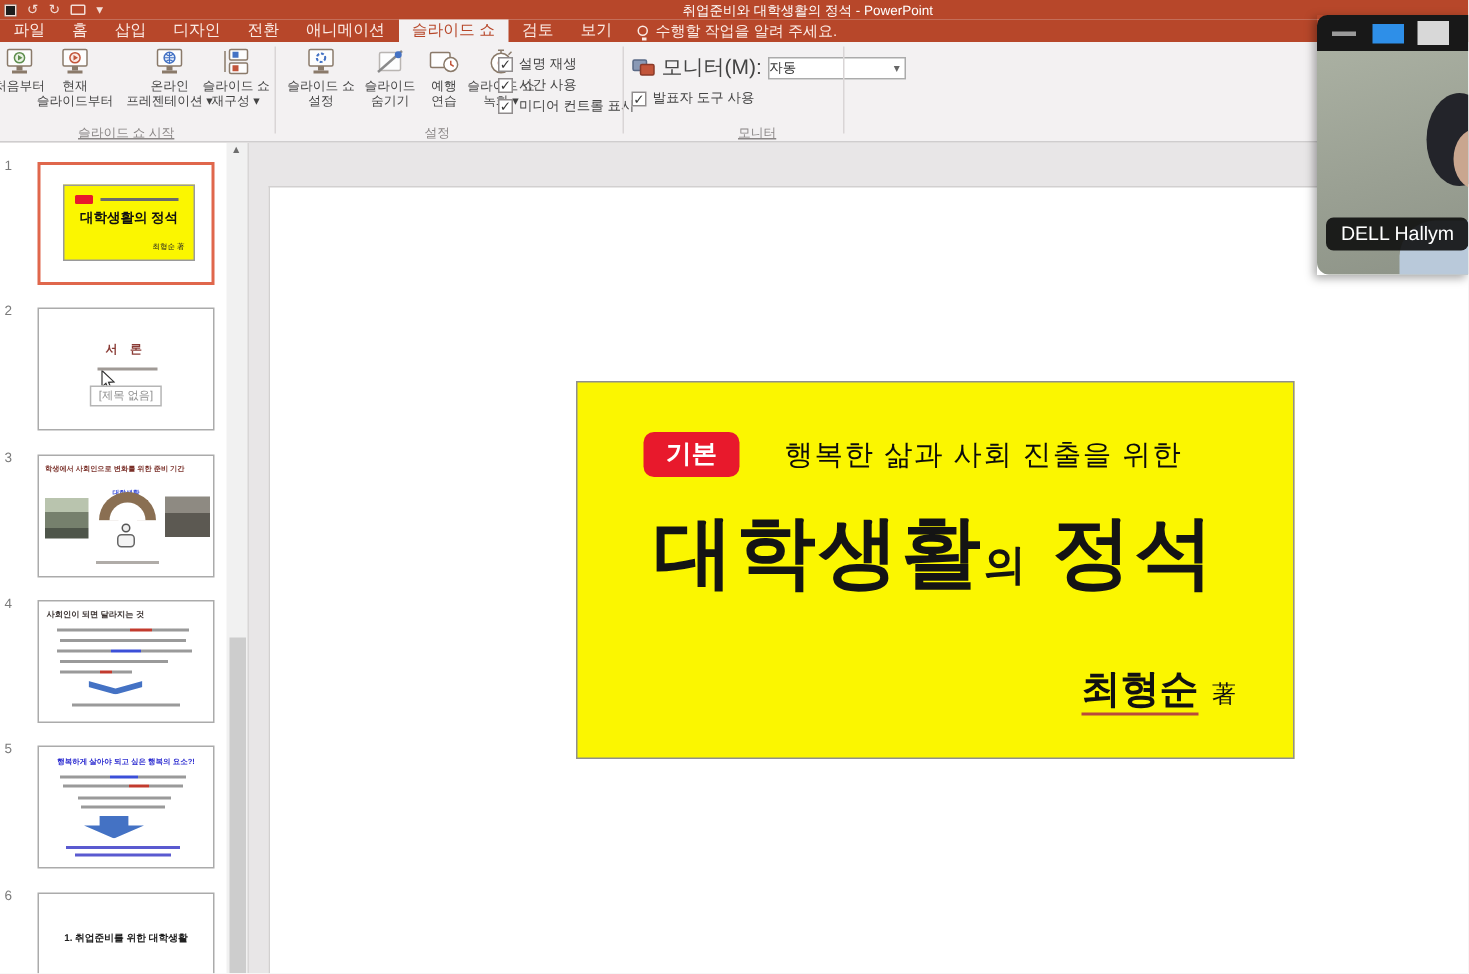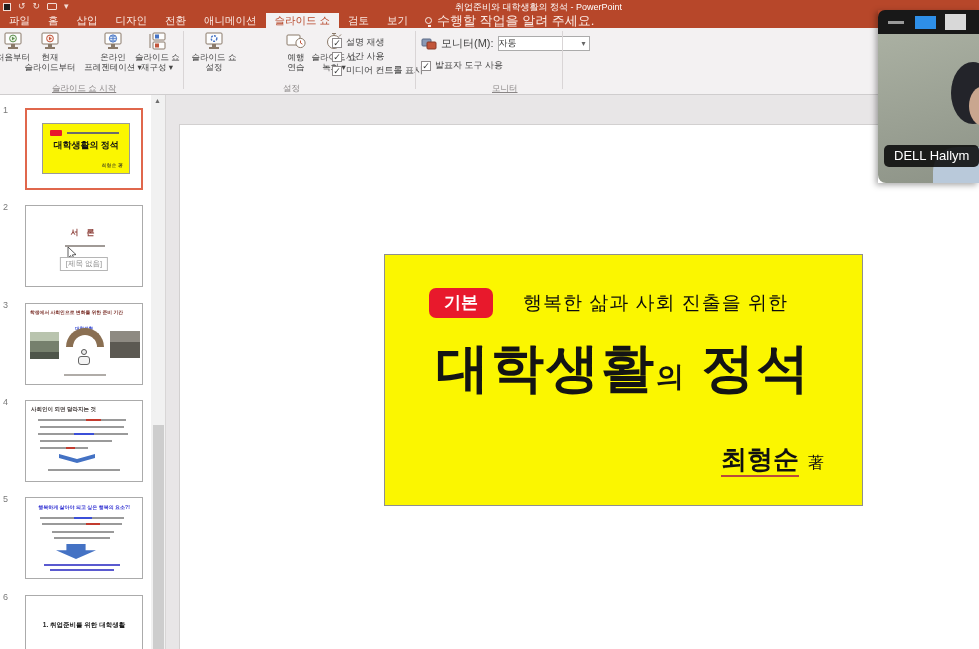--- a/index.html
+++ b/index.html
@@ -14,39 +14,39 @@
   .save-glyph { width:8px; height:8px; border:1px solid #f3ddd6; background:#1d1d1d; }
   .screen-glyph { width:10px; height:7px; border:1px solid #f3ddd6; border-radius:1px; }
   .win-title { position:absolute; left:455px; top:1px; width:230px; text-align:left;
                color:#fff; font-size:9px; white-space:nowrap; }
 
   
   .tabrow { position:absolute; left:0; top:13px; width:979px; height:15px; background:#B7472A;
             display:flex; align-items:stretch; z-index:5; }
   .tab { color:#fbeae4; font-size:10.5px; line-height:15px; padding:0 9px; white-space:nowrap; }
   .tab.active { background:#f3f1f2; color:#B7472A; }
-  .tellme { display:flex; align-items:center; gap:5px; color:#fbeae4; font-size:13px; padding:0 8px; }
+  .tellme { display:flex; align-items:center; gap:5px; color:#fbeae4; font-size:10px; padding:0 8px; }
   .bulb { width:7px; height:7px; border:1px solid #fbeae4; border-radius:50%; position:relative; }
   .bulb::after { content:""; position:absolute; left:2px; top:7px; width:3px; height:2px; background:#fbeae4; }
 
   
   .ribbon { position:absolute; left:0; top:28px; width:979px; height:67px; background:#f3f1f2;
             border-bottom:1px solid #cfcdce; z-index:4; }
   .rbtn { position:absolute; top:3px; height:58px; text-align:center; cursor:default; }
   .rbtn .ric { display:block; margin:0 auto 2px auto; }
   .rbtn .l1,.rbtn .l2 { display:block; font-size:8.5px; line-height:9.5px; color:#444; white-space:nowrap; }
   .grouplabel { position:absolute; top:55px; font-size:8.5px; color:#8a8686; white-space:nowrap; }
   .gdiv { position:absolute; top:3px; width:1px; height:58px; background:#d9d5d6; }
   .chk-row { position:absolute; display:flex; align-items:center; gap:4px; }
   .chk-box { width:10px; height:10px; background:#fff; border:1px solid #908c8d;
              font-size:9px; line-height:9px; color:#3b3b3b; text-align:center; }
   .chk-box.checked::before { content:"✓"; }
   .chk-label { font-size:9px; color:#444; white-space:nowrap; }
   .mon-row { position:absolute; display:flex; align-items:center; gap:4px; }
-  .mon-label { font-size:11px; color:#444; white-space:nowrap; }
+  .mon-label { font-size:14px; color:#444; white-space:nowrap; }
   .dropdown { width:92px; height:15px; background:#fff; border:1px solid #ababab;
               font-size:9px; color:#333; line-height:13px; padding:0 0; position:relative; }
   .dropdown .caret { position:absolute; right:3px; top:0; color:#666; font-size:8px; }
 
   
   .thumbpanel { position:absolute; left:0; top:95px; width:166px; height:554px; background:#fff; overflow:hidden; }
   .thumbpanel .edge { position:absolute; right:0; top:0; width:1px; height:100%; background:#d8d6d6; }
   .slidenum { position:absolute; left:3px; font-size:9px; color:#7a7a7a; }
   .thumb { position:absolute; left:25px; width:118px; height:82px; background:#fff;
            border:1px solid #ababab; overflow:hidden; }
@@ -225,20 +225,29 @@
     <div class="rbtn" style="left:188px;width:52px;">
       <svg class="ric" viewBox="0 0 24 20">
         <rect x="4" y="2" width="16" height="11" rx="1" fill="#fdfdfd" stroke="#8a7a6a"></rect>
         <rect x="10" y="13" width="4" height="3" fill="#8a7a6a"></rect>
           <rect x="7" y="16" width="10" height="2" fill="#8a7a6a"></rect>
         <circle cx="12" cy="7.5" r="2.8" fill="none" stroke="#4472C4" stroke-width="1.4" stroke-dasharray="2 1.2"></circle>
       </svg>
       <span class="l1">슬라이드 쇼</span>
       <span class="l2">설정</span>
     </div>
+    <div class="rbtn" style="left:238px;width:44px;">
+      <svg class="ric" viewBox="0 0 24 20">
+        <rect x="5" y="4" width="14" height="12" rx="1" fill="#fdfdfd" stroke="#b9b5b2"></rect>
+        <path d="M4 17 L20 3" stroke="#8a8a8a" stroke-width="1.6"></path>
+        <circle cx="17.5" cy="5.5" r="2.3" fill="#4472C4"></circle>
+      </svg>
+      <span class="l1">슬라이드</span>
+      <span class="l2">숨기기</span>
+    </div>
     <div class="rbtn" style="left:280px;width:32px;">
       <svg class="ric" viewBox="0 0 24 20">
         <rect x="3" y="4" width="13" height="10" rx="1" fill="#fdfdfd" stroke="#8a7a6a"></rect>
         <circle cx="16.5" cy="12" r="4.6" fill="#fff" stroke="#8a7a6a"></circle>
         <path d="M16.5 9.5 V12 L18.5 13.2" stroke="#c2553a" fill="none" stroke-width="1"></path>
       </svg>
       <span class="l1">예행</span>
       <span class="l2">연습</span>
     </div>
     <div class="rbtn" style="left:308px;width:52px;">

